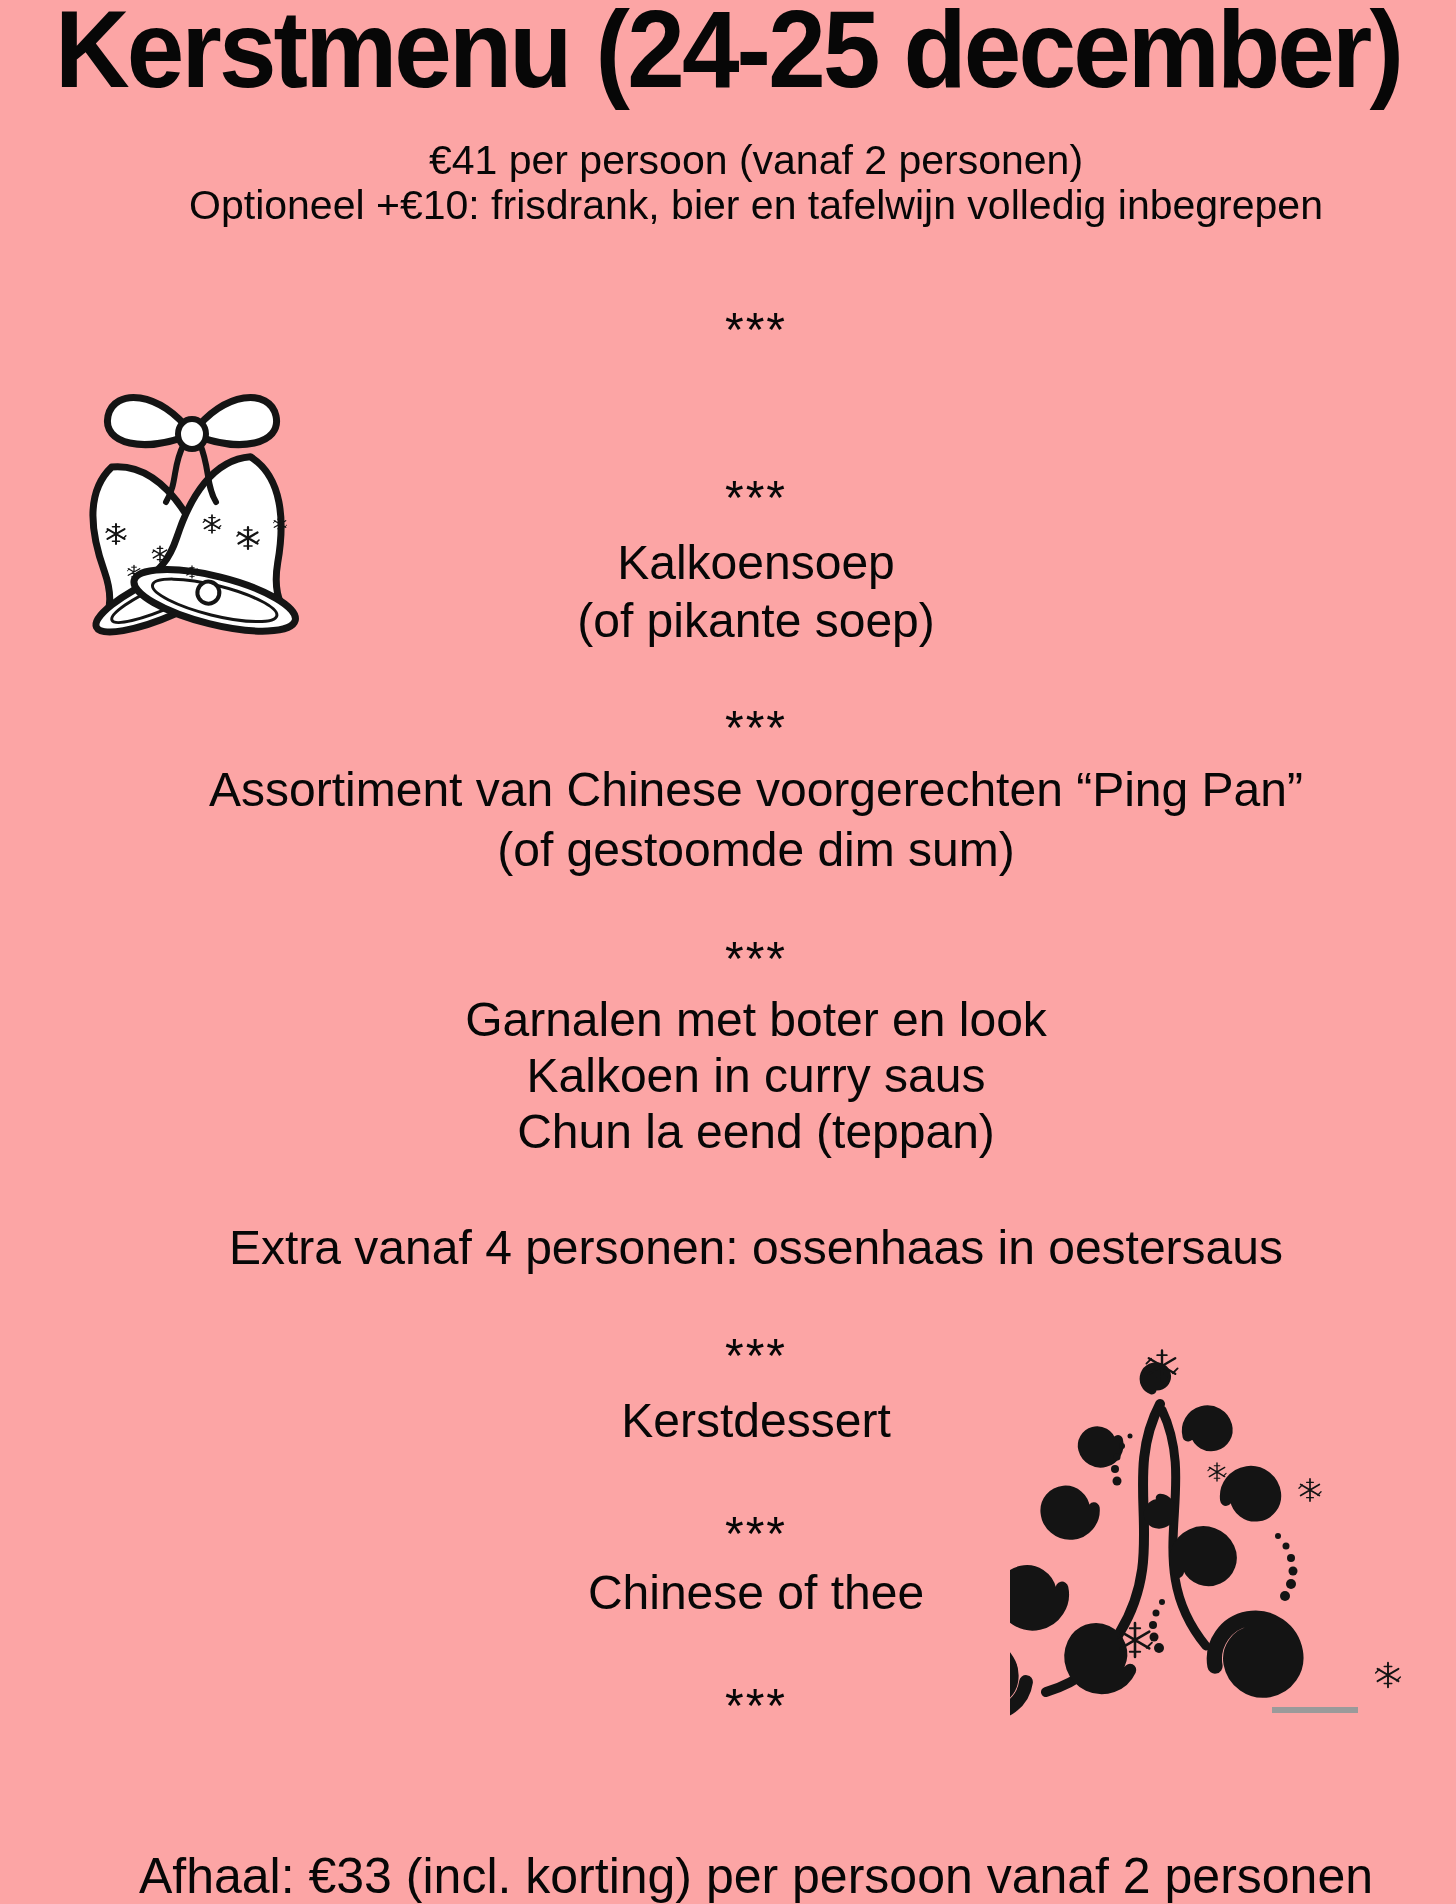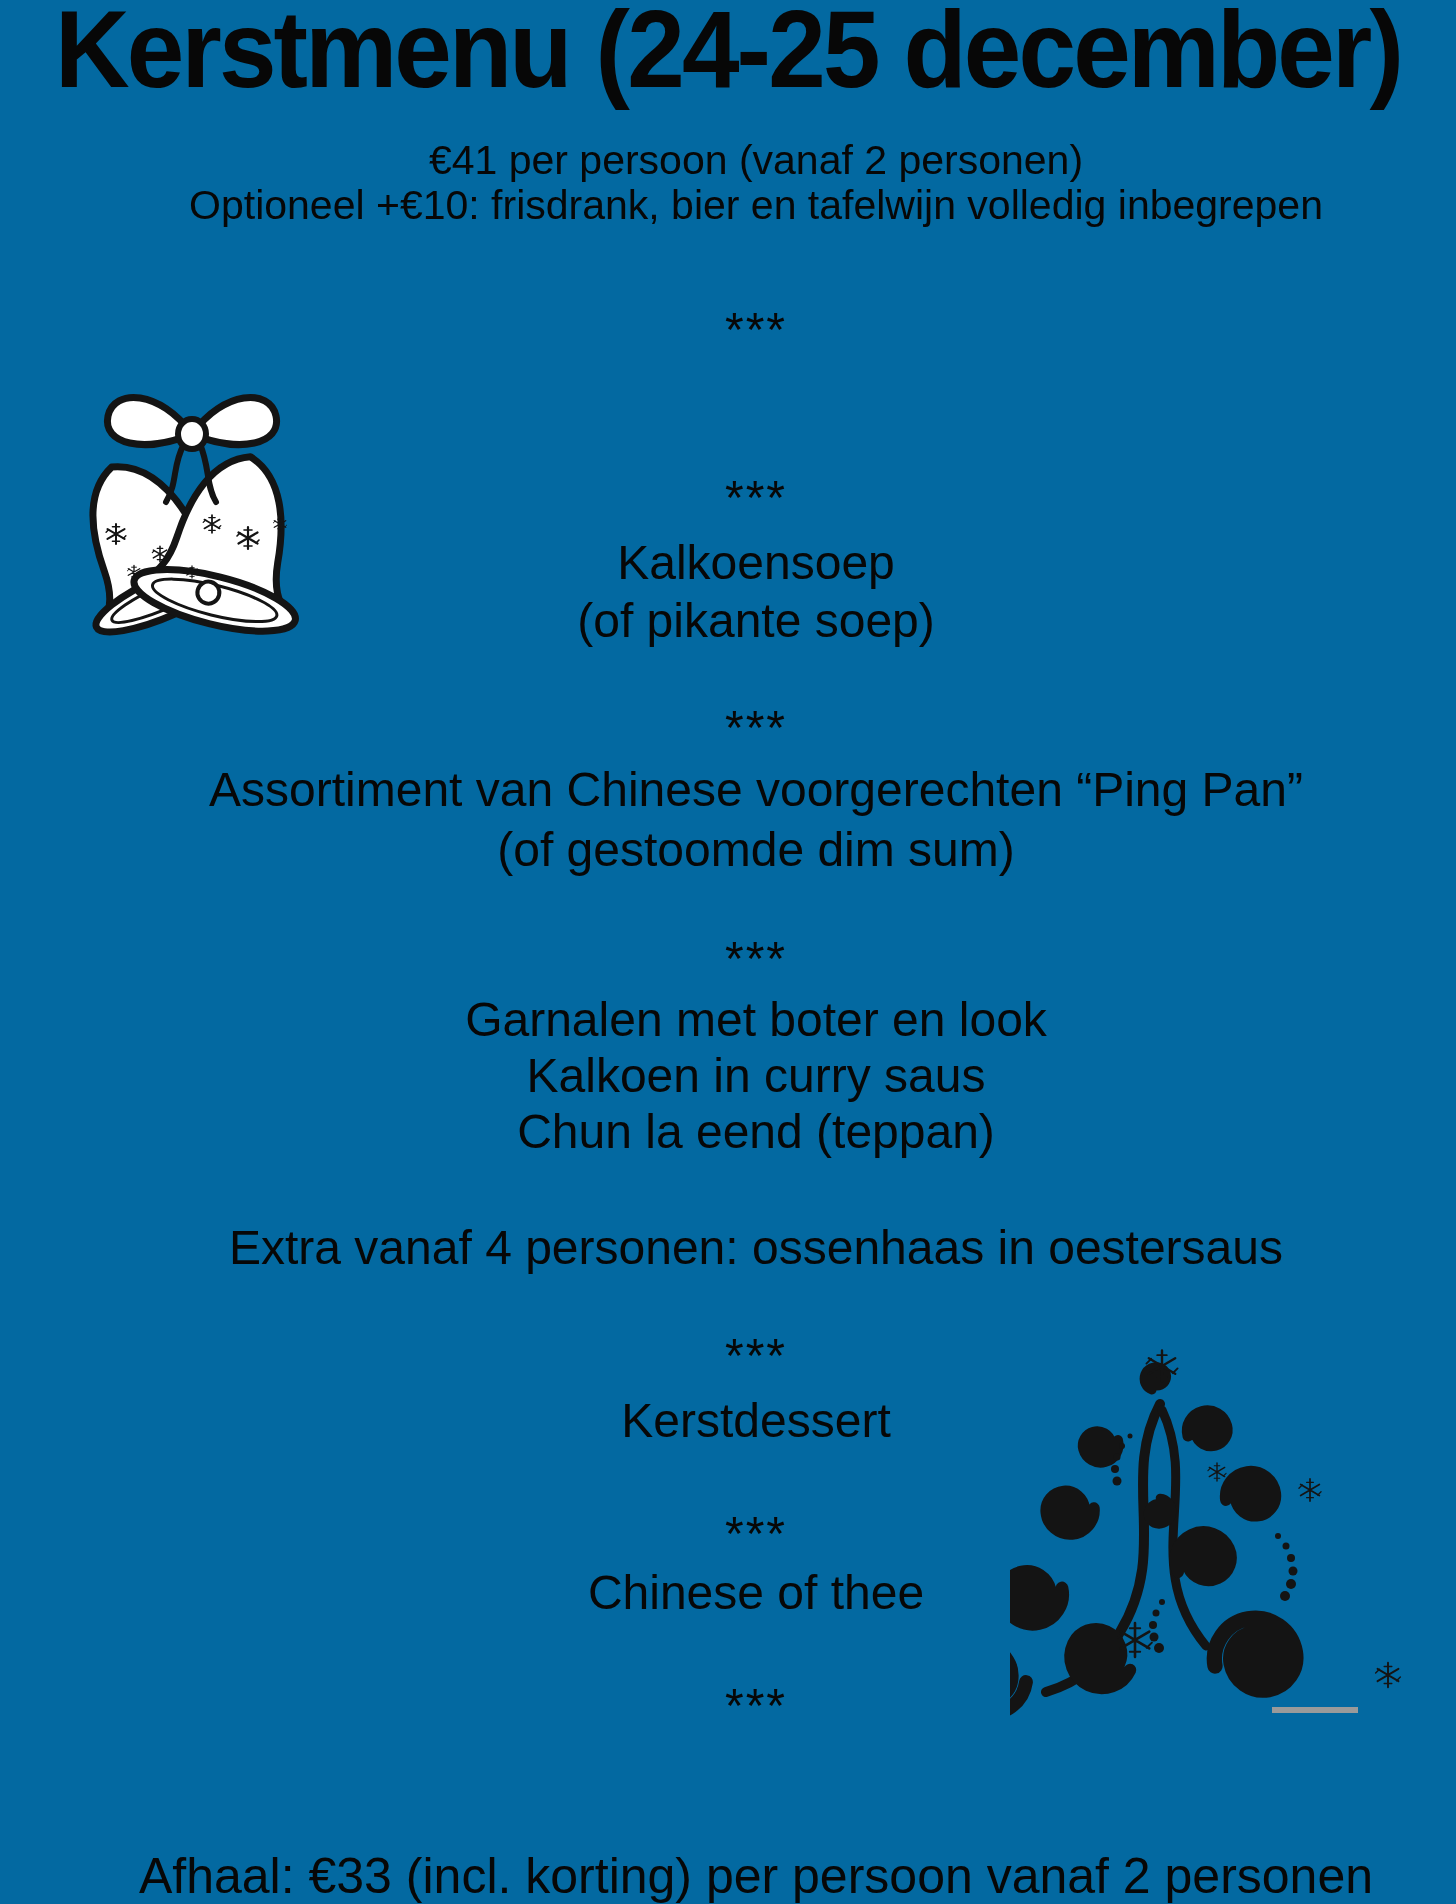--- a/index.html
+++ b/index.html
@@ -1,19 +1,19 @@
 <!DOCTYPE html>
 <html><head>
 <meta charset="utf-8">
 <style>
   html,body{margin:0;padding:0;background:#fff;}
   .page{
     position:relative;
     width:1456px;height:1904px;
-    background:#0369a1;
+    background:#fca5a5;
     color:#070707;
     font-family:"Liberation Sans","DejaVu Sans",sans-serif;
     overflow:hidden;
   }
   .title{
     position:absolute;top:-10px;left:0;width:100%;
     text-align:center;white-space:nowrap;
     font-weight:bold;font-size:110px;line-height:118px;
     letter-spacing:-3px;
     transform:scaleX(0.94);transform-origin:50% 0;

